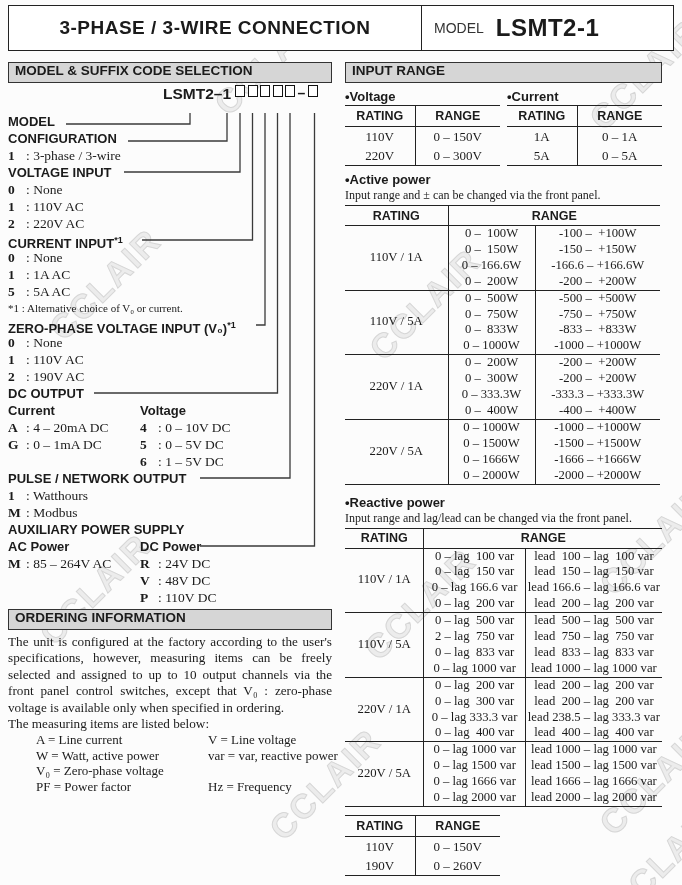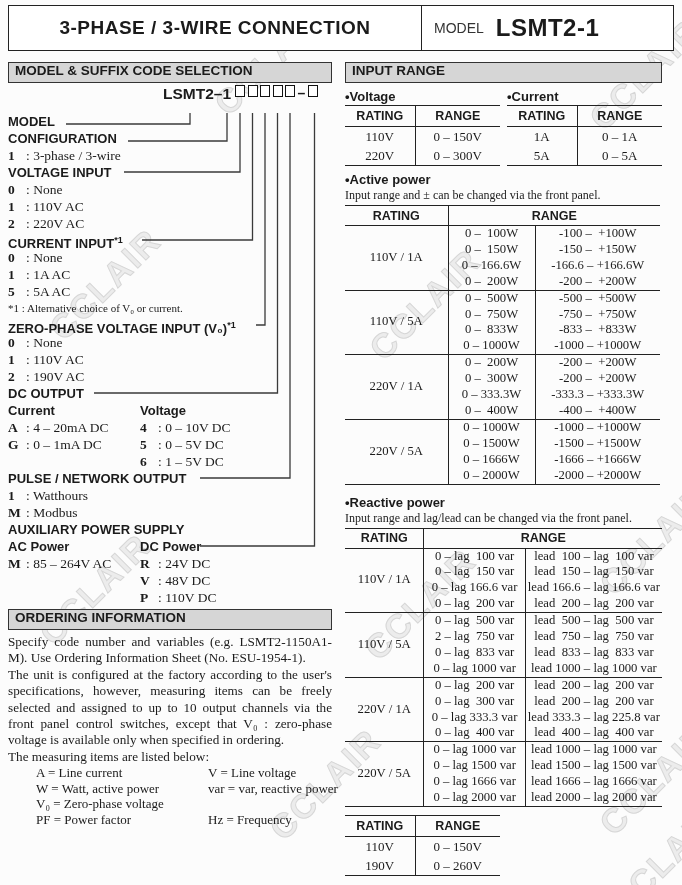--- a/index.html
+++ b/index.html
@@ -190,21 +190,20 @@
         <div class="subhead">DC Power</div>
         <div>
             <div class="opt"><span class="k">R</span><span class="d">: 24V DC</span></div>
             <div class="opt"><span class="k">V</span><span class="d">: 48V DC</span></div>
             <div class="opt"><span class="k">P</span><span class="d">: 110V DC</span></div>
           </div>
       </div>
     </div>
 
     <div class="section-bar" style="margin-top:3px;margin-bottom:4px;">ORDERING INFORMATION</div>
-    <p class="ord-par">Specify code number and variables (e.g. LSMT2-1150A1-M).  Use Ordering Information Sheet (No. ESU-1954-1).</p>
     <p class="ord-par">The unit is configured at the factory according to the user's specifications, however, measuring items can be freely selected and assigned to up to 10 output channels via the front panel control switches, except that V₀ : zero-phase voltage is available only when specified in ordering.</p>
     <p class="ord-par">The measuring items are listed below:</p>
     <div>
         <div class="mrow"><span class="mc1">A = Line current</span><span class="mc2">V = Line voltage</span></div>
         <div class="mrow"><span class="mc1">W = Watt, active power</span><span class="mc2">var = var, reactive power</span></div>
         <div class="mrow"><span class="mc1">V₀ = Zero-phase voltage</span><span class="mc2"></span></div>
         <div class="mrow"><span class="mc1">PF = Power factor</span><span class="mc2">Hz = Frequency</span></div>
       </div>
   </div>
 
@@ -413,21 +412,21 @@
                 <td class="rating" rowspan="4">220V / 1A</td>
                 <td class="s1">0 – lag  200 var</td>
                 <td class="s2">lead  200 – lag  200 var</td>
               </tr>
               <tr>
                 <td class="s1">0 – lag  300 var</td>
                 <td class="s2">lead  200 – lag  200 var</td>
               </tr>
               <tr>
                 <td class="s1">0 – lag 333.3 var</td>
-                <td class="s2">lead 333.3 – lag 225.8 var</td>
+                <td class="s2">lead 238.5 – lag 333.3 var</td>
               </tr>
               <tr>
                 <td class="s1">0 – lag  400 var</td>
                 <td class="s2">lead  400 – lag  400 var</td>
               </tr>
               <tr class="gsep">
                 <td class="rating" rowspan="4">220V / 5A</td>
                 <td class="s1">0 – lag 1000 var</td>
                 <td class="s2">lead 1000 – lag 1000 var</td>
               </tr>

